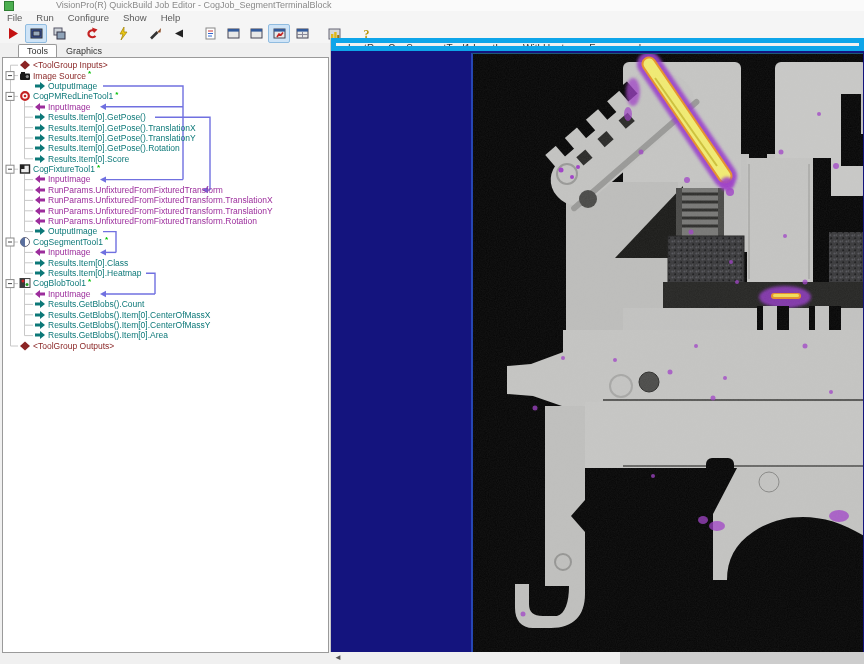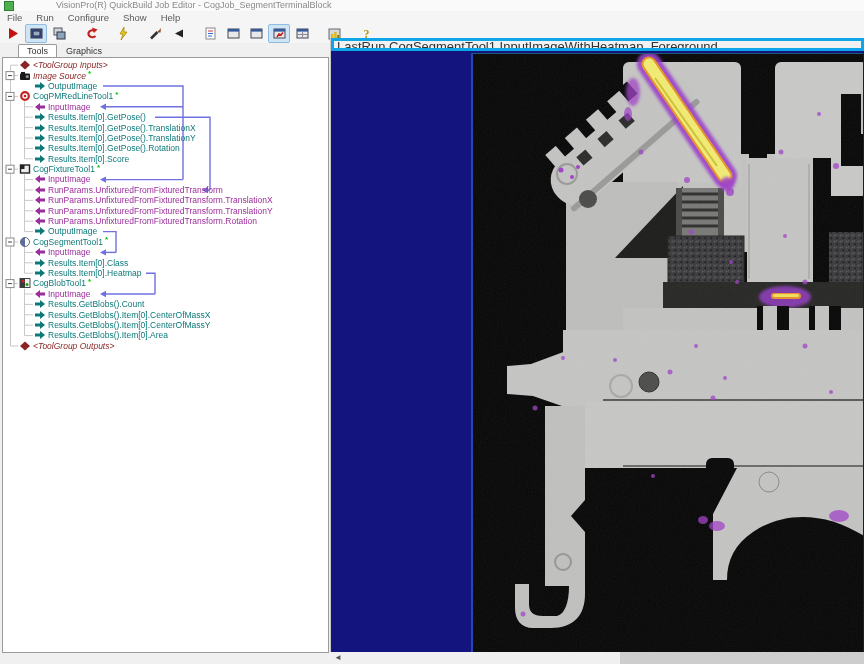--- a/index.html
+++ b/index.html
@@ -24,26 +24,26 @@
   .tab{font-size:9px;color:#333;padding:1px 8px 1px 8px;border:1px solid transparent;border-bottom:none;}
   .tab.active{background:#fff;border-color:#9a9a9a;border-top-left-radius:2px;border-top-right-radius:2px;}
   .tree-wrap{position:absolute;left:2px;top:57px;width:327px;height:596px;background:#fff;
              border:1px solid #9a9a9a;box-sizing:border-box;overflow:hidden;}
   .tree-rows{position:absolute;left:0;top:2px;width:100%;}
   .trow{height:10.4px;display:flex;align-items:center;white-space:nowrap;position:relative;}
   .trow .ticon{flex:0 0 auto;margin-right:2px;display:flex;}
   .trow .tlabel{font-size:8.5px;line-height:10px;}
   .trow .ast{color:#00c000;font-weight:bold;font-size:8px;margin-left:2px;position:relative;top:-2px;}
   .ind1{padding-left:16px;} .ind2{padding-left:31px;}
-  .c-maroon{color:#8b2828;font-style:italic;} .c-teal{color:#0c7878;} .c-purple{color:#9c2d9c;}
+  .c-maroon{color:#8b2828;} .c-teal{color:#0c7878;} .c-purple{color:#9c2d9c;}
   .tree-overlay{position:absolute;left:0;top:0;pointer-events:none;}
   
   .rpanel{position:absolute;left:330px;top:38px;width:534px;height:614px;border-left:1px solid #c8c8c8;box-sizing:border-box;}
-  .rheader{height:13px;background:#f1f1f1;border:3px solid #0ea5e9;box-sizing:border-box;
-           font-size:13px;color:#333;line-height:11px;padding-left:3px;white-space:nowrap;overflow:hidden;}
+  .rheader{height:13px;background:#f1f1f1;border:5px solid #0ea5e9;box-sizing:border-box;
+           font-size:10px;color:#333;line-height:11px;padding-left:12px;white-space:nowrap;overflow:hidden;}
   .display{position:absolute;left:0;top:13px;width:534px;height:601px;background:#14147e;overflow:hidden;}
   .imgbox{position:absolute;left:140px;top:2px;width:392px;height:599px;
           border-left:2px solid #2646b4;border-top:1px solid #1c5a78;box-sizing:border-box;background:#060606;}
   .hscroll{position:absolute;left:330px;top:652px;width:534px;height:12px;background:#f0f0f0;}
   .hscroll .larrow{position:absolute;left:2px;top:0;width:12px;height:12px;color:#555;
                    font-size:8px;line-height:12px;text-align:center;}
   .hscroll .thumb{position:absolute;left:290px;top:0;width:244px;height:12px;background:#cdcdcd;}
 </style>
 </head>
 <body>

